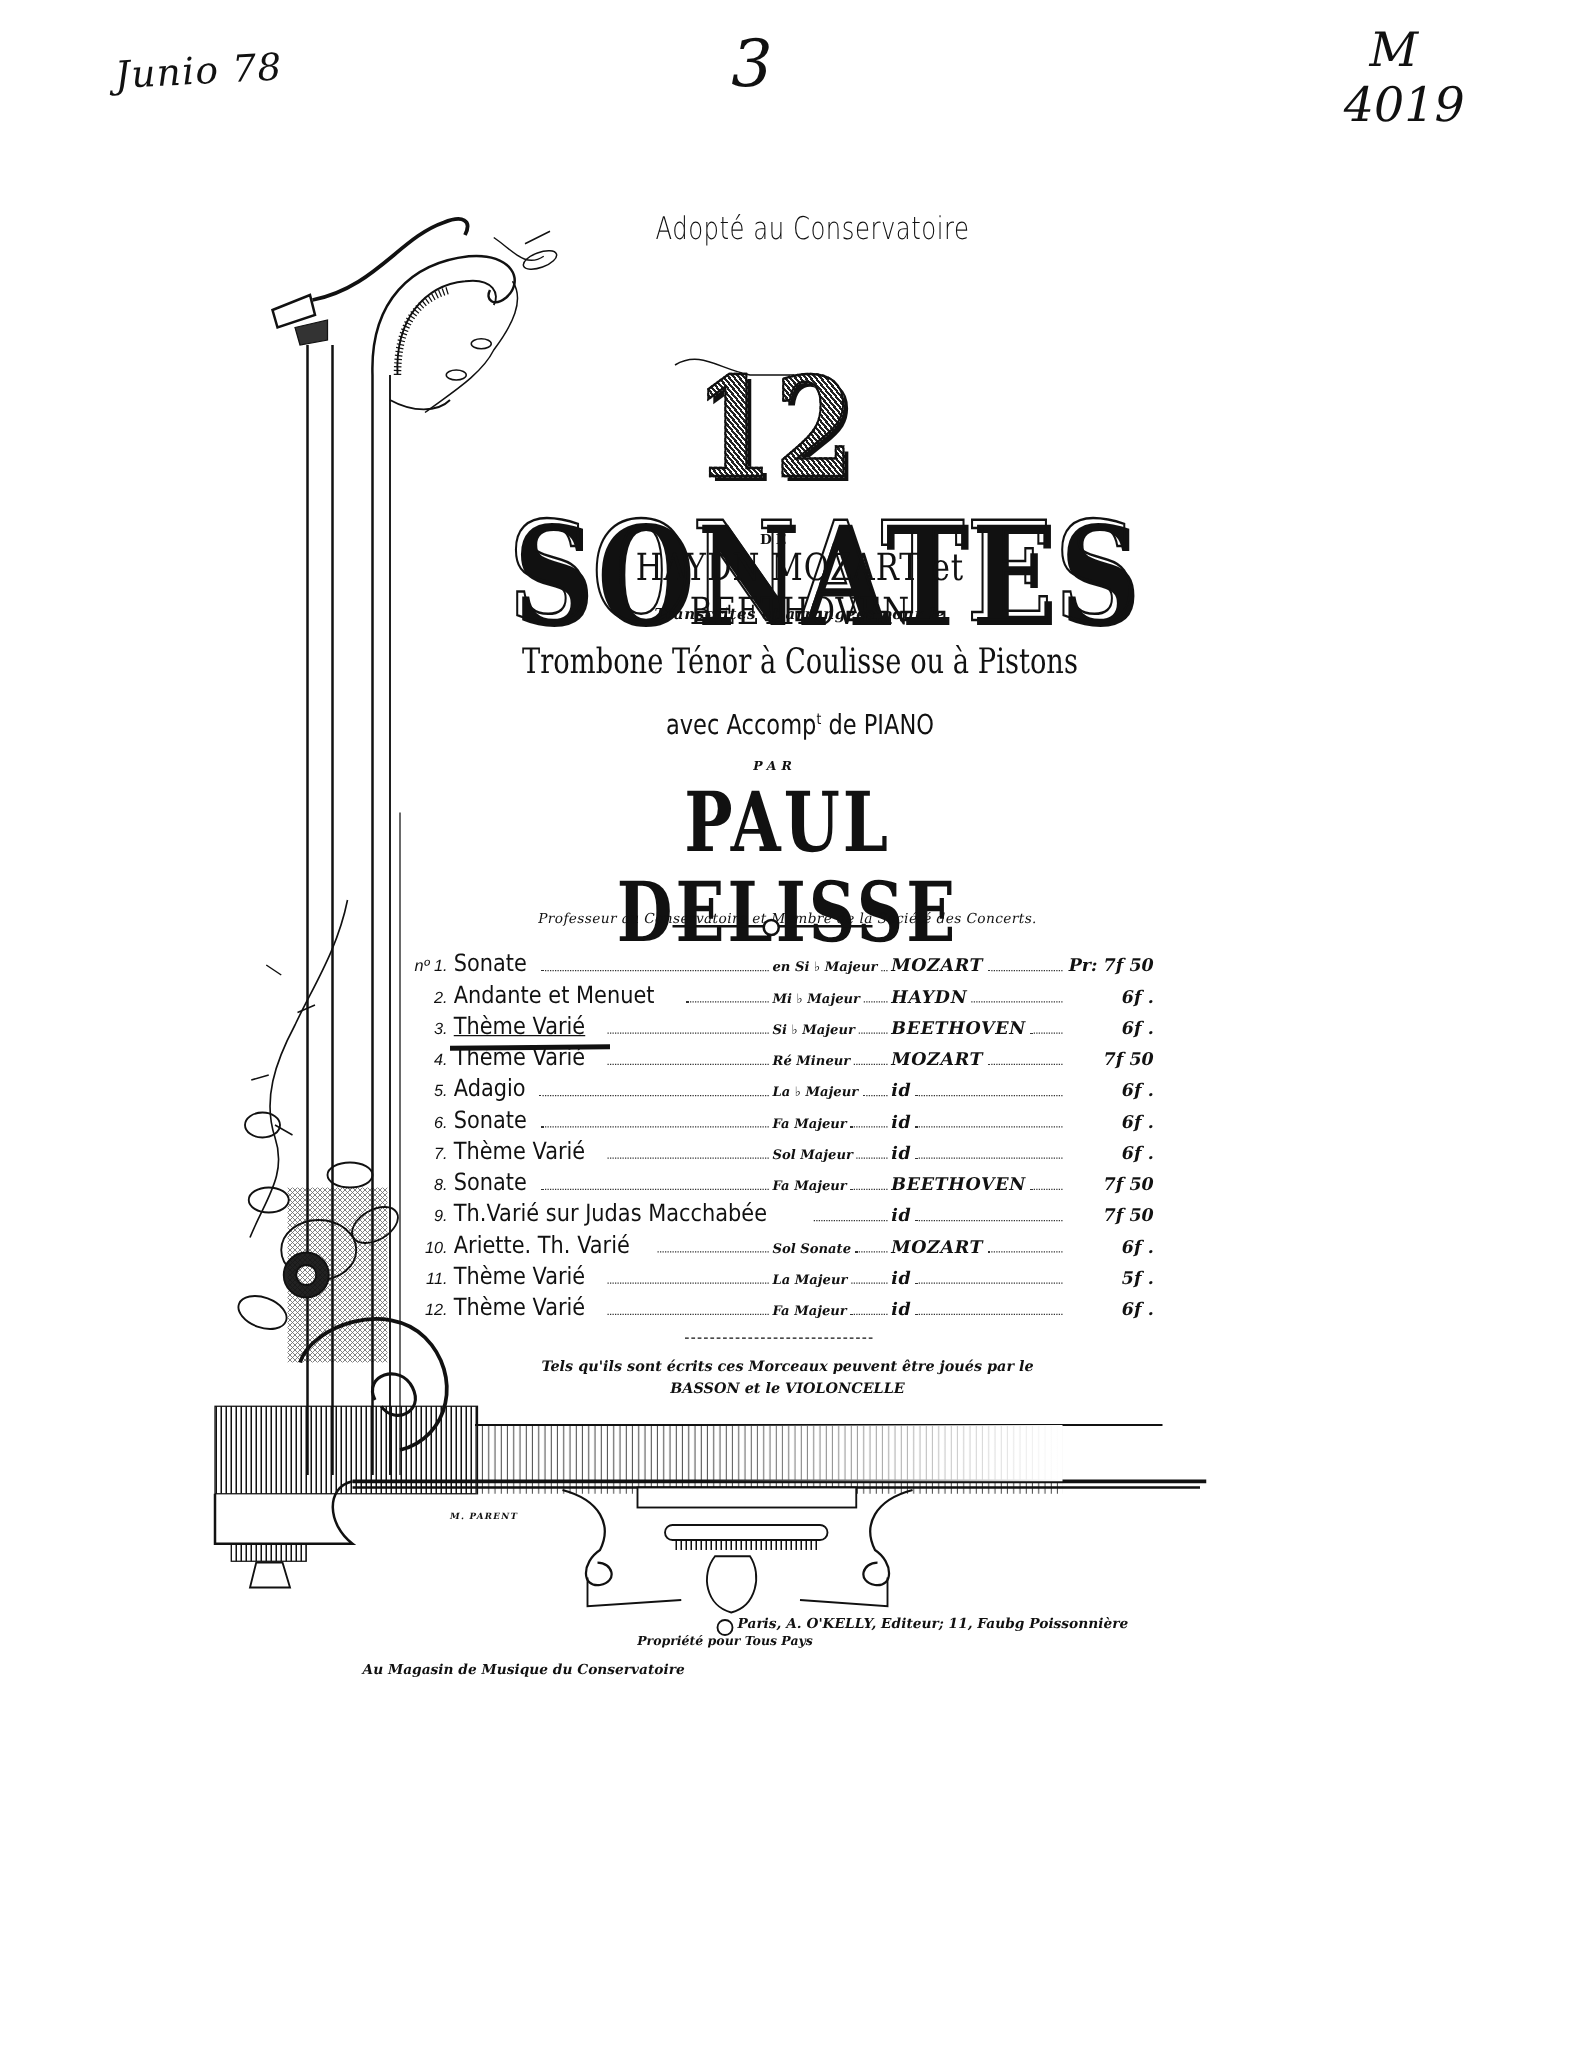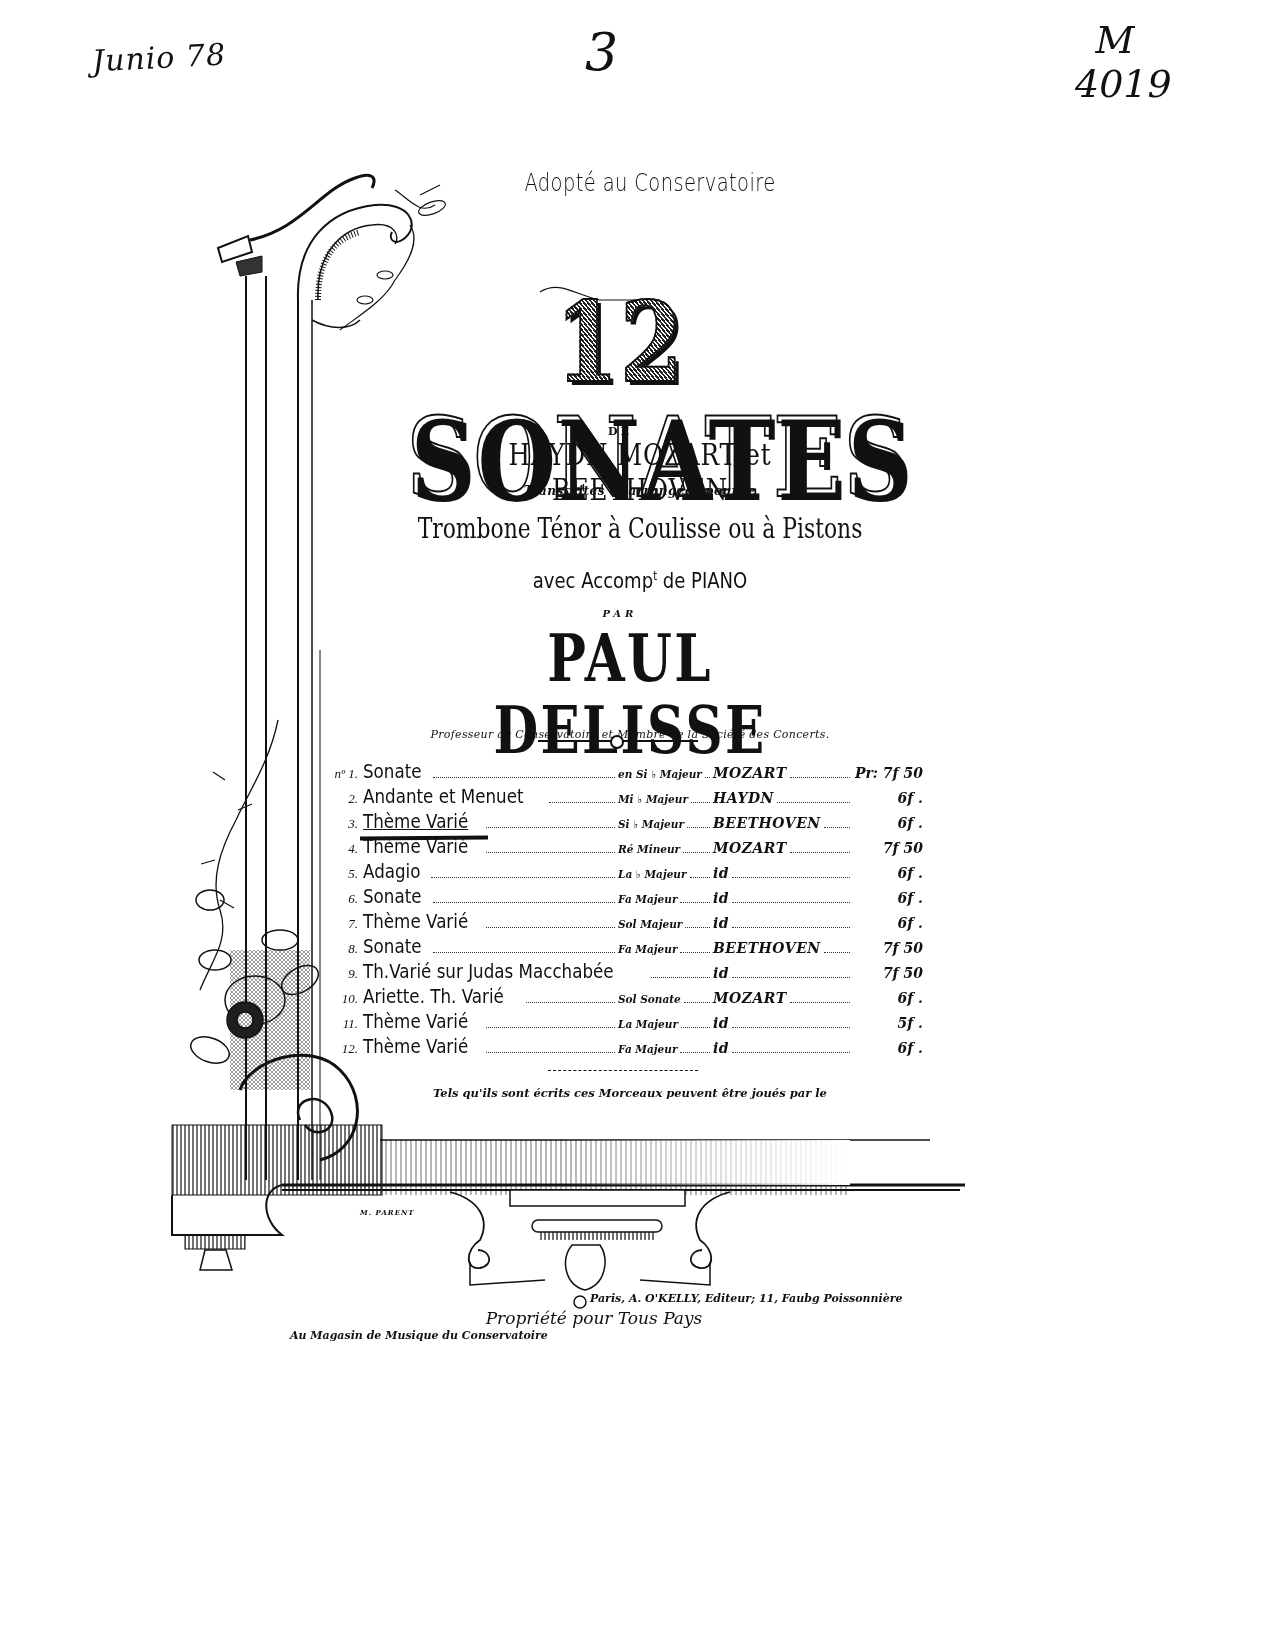--- a/index.html
+++ b/index.html
@@ -32,39 +32,39 @@
     #par { left: 580px; width: 80px; top: 608px; font-style: italic; font-weight: bold; font-size: 10px; letter-spacing: 4px; }
     #author { left: 390px; width: 480px; top: 622px; font-family: "DejaVu Serif", serif; font-weight: bold; font-size: 66px; line-height: 72px; transform: scaleX(0.78); transform-origin: center; letter-spacing: 3px; }
     #author-sub { left: 350px; width: 560px; top: 728px; font-style: italic; font-weight: normal; font-size: 11px; letter-spacing: 0.3px; }
 
     .rule { position: absolute; height: 2px; background: #111; }
     #rule1 { left: 538px; top: 740px; width: 160px; }
     #rule1-knot { left: 610px; top: 735px; width: 10px; height: 10px; border: 2px solid #111; border-radius: 50%; background: #fff; position: absolute; }
 
     #works { left: 318px; top: 760px; width: 640px; }
     .work { position: relative; height: 25px; display: flex; align-items: baseline; white-space: nowrap; }
-    .work .num { display: inline-block; width: 40px; text-align: right; font-family: Liberation Serif, serif; font-size: 13px; font-style: italic; }
+    .work .num { display: inline-block; width: 40px; text-align: right; font-family: Liberation Sans, sans-serif; font-size: 13px; font-style: italic; }
     .work .ttl { font-family: "DejaVu Sans", sans-serif; font-size: 19px; transform: scaleX(0.88); transform-origin: left; display: inline-block; }
     .dots { flex: 1; border-bottom: 1px dotted #333; margin: 0 3px 5px 3px; height: 1px; }
     .work .key { font-style: italic; font-weight: bold; font-size: 10.5px; font-family: "DejaVu Serif", serif; }
     .work .comp { font-style: italic; font-weight: bold; font-size: 14px; font-family: "DejaVu Serif", serif; letter-spacing: 0.5px; }
     .work .price { font-style: italic; font-weight: bold; font-size: 14px; font-family: "DejaVu Serif", serif; }
     .seg-a { display: flex; width: 300px; align-items: baseline; }
     .seg-b { display: flex; width: 95px; align-items: baseline; text-align: right; }
     .seg-c { display: flex; width: 140px; align-items: baseline; }
     .seg-d { display: flex; width: 70px; align-items: baseline; justify-content: flex-end; }
     .underlined .ttl { text-decoration: underline; }
     #underline-stroke { left: 360px; top: 836px; width: 128px; height: 4px; background: #111; transform: rotate(-0.5deg); }
 
     #rule2 { position: absolute; left: 548px; top: 1070px; width: 150px; height: 1px; border-top: 1px dashed #111; }
     #note { left: 360px; width: 540px; top: 1085px; font-style: italic; font-weight: bold; font-size: 11.5px; line-height: 17px; }
 
     #publisher-left { left: 290px; width: 270px; top: 1292px; font-style: italic; font-weight: bold; font-size: 11px; margin-top: 37px; }
     #publisher-right { left: 590px; width: 330px; top: 1292px; font-style: italic; font-weight: bold; font-size: 11px; }
-    #rights { left: 484px; width: 220px; top: 1308px; font-style: italic; font-weight: normal; font-size: 17px; }
+    #rights { left: 470px; width: 220px; top: 1308px; font-style: italic; font-weight: bold; font-size: 10px; }
     #engraver { left: 360px; top: 1208px; font-style: italic; font-weight: bold; font-size: 7px; letter-spacing: 1px; }
 
     svg.frame { position: absolute; left: 0; top: 0; }
   </style>
 </head>
 <body>
 
 <svg class="frame" width="1271" height="1651">
 
   <path d="M218 248 L248 236 L252 252 L222 262 Z" fill="none" stroke="#111" stroke-width="2"></path>
@@ -329,19 +329,20 @@
     <div class="seg-d">
         <span class="price">6f .</span>
       </div>
   </div>
 </div>
 <div id="underline-stroke" class="abs"></div>
 
 <div id="rule2"></div>
 <div id="note" class="abs center">
   <div>Tels qu'ils sont écrits ces Morceaux peuvent être joués par le</div>
+  <div>BASSON et le VIOLONCELLE</div>
 </div>
 
 <div id="engraver" class="abs">M. PARENT</div>
 
 <div id="publisher-left" class="abs">Au Magasin de Musique du Conservatoire</div>
 <div id="publisher-right" class="abs">Paris, A. O'KELLY, Editeur; 11, Faubg Poissonnière</div>
 <div id="rights" class="abs center">Propriété pour Tous Pays</div>
 
 </body></html>

